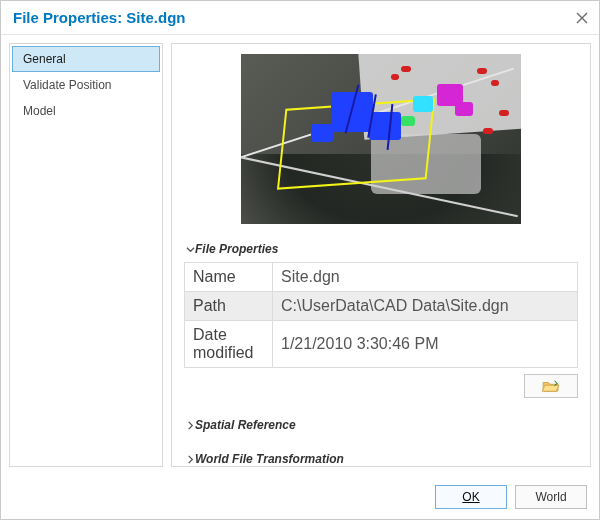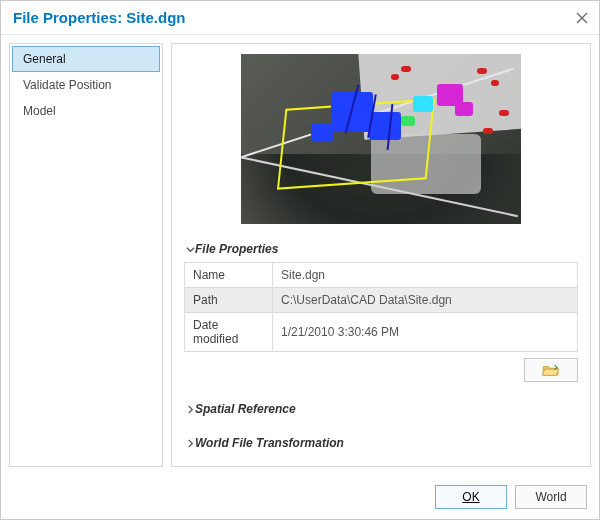--- a/index.html
+++ b/index.html
@@ -109,21 +109,21 @@
     width: 100%;
     border-collapse: collapse;
     border: 1px solid #dcdcdc;
     table-layout: fixed;
   }
   table.props col.k { width: 88px; }
   table.props td {
     border: 1px solid #dcdcdc;
     padding: 5px 8px;
     color: #555;
-    font-size: 12px;
+    font-size: 16px;
   }
   table.props tr:nth-child(even) td { background: #ededed; }
   table.props td.k { color: #444; }
 
   .open-row {
     display: flex;
     justify-content: flex-end;
     margin: 6px 0 6px 0;
   }
   .open-btn {

